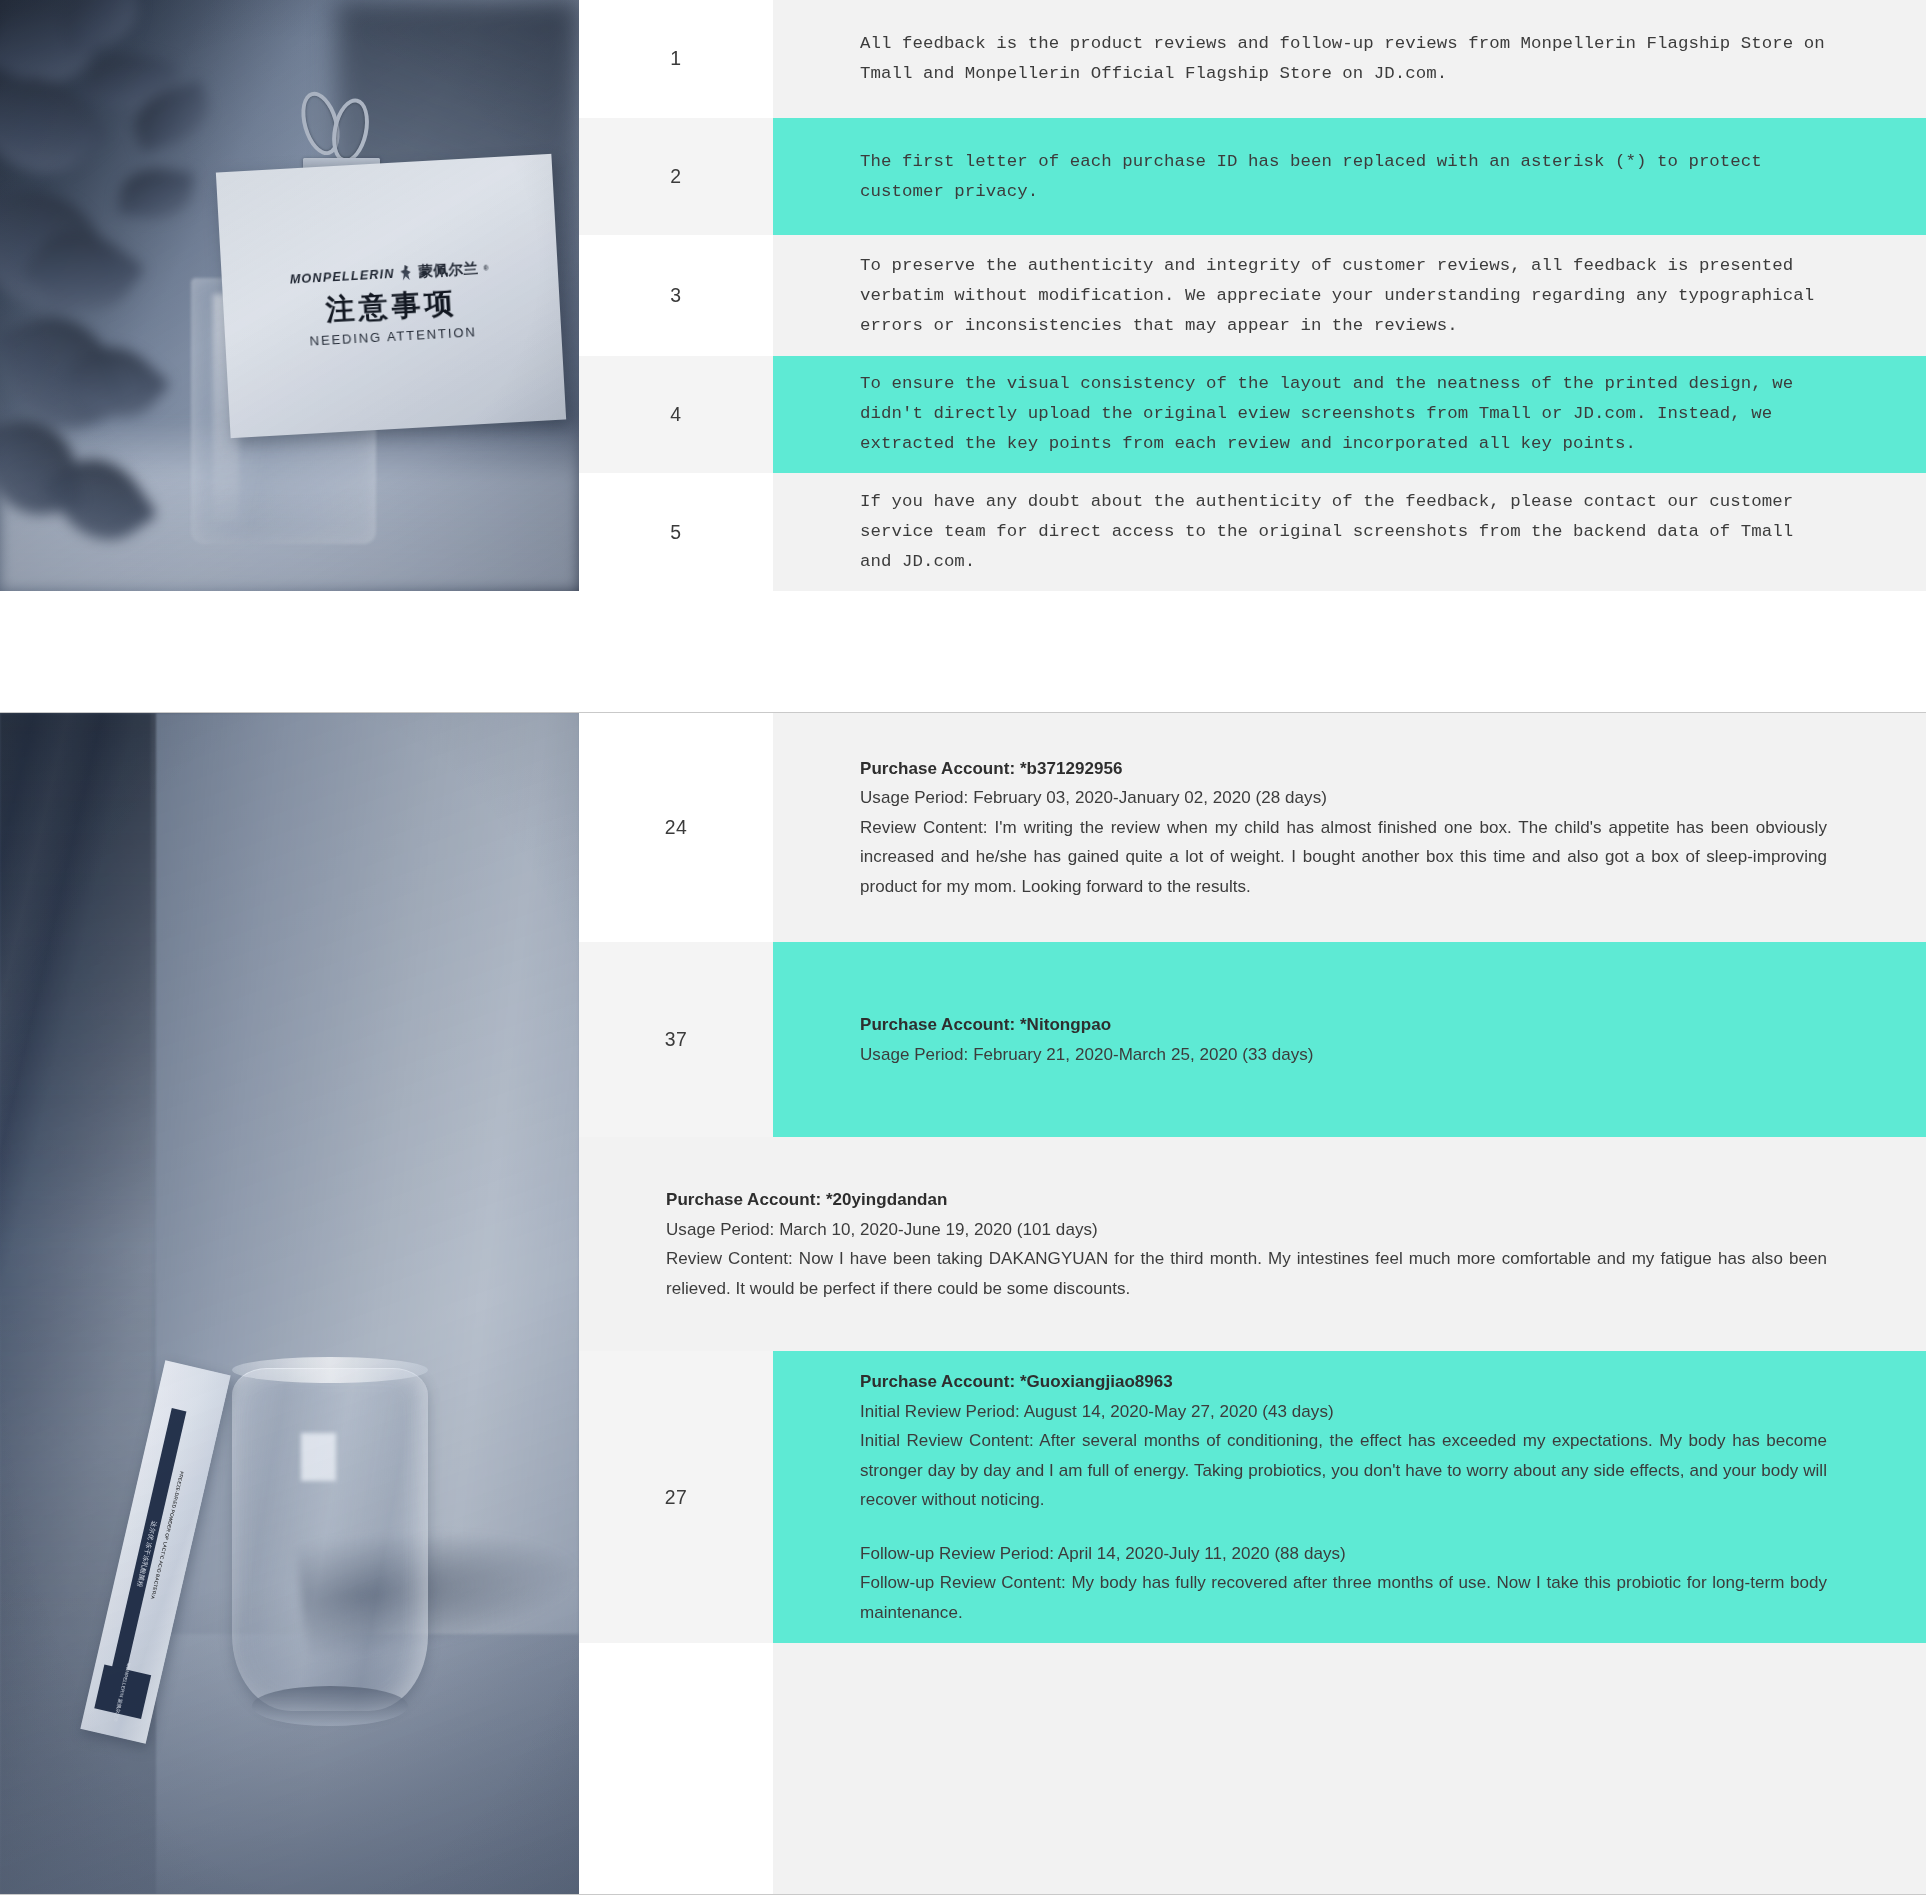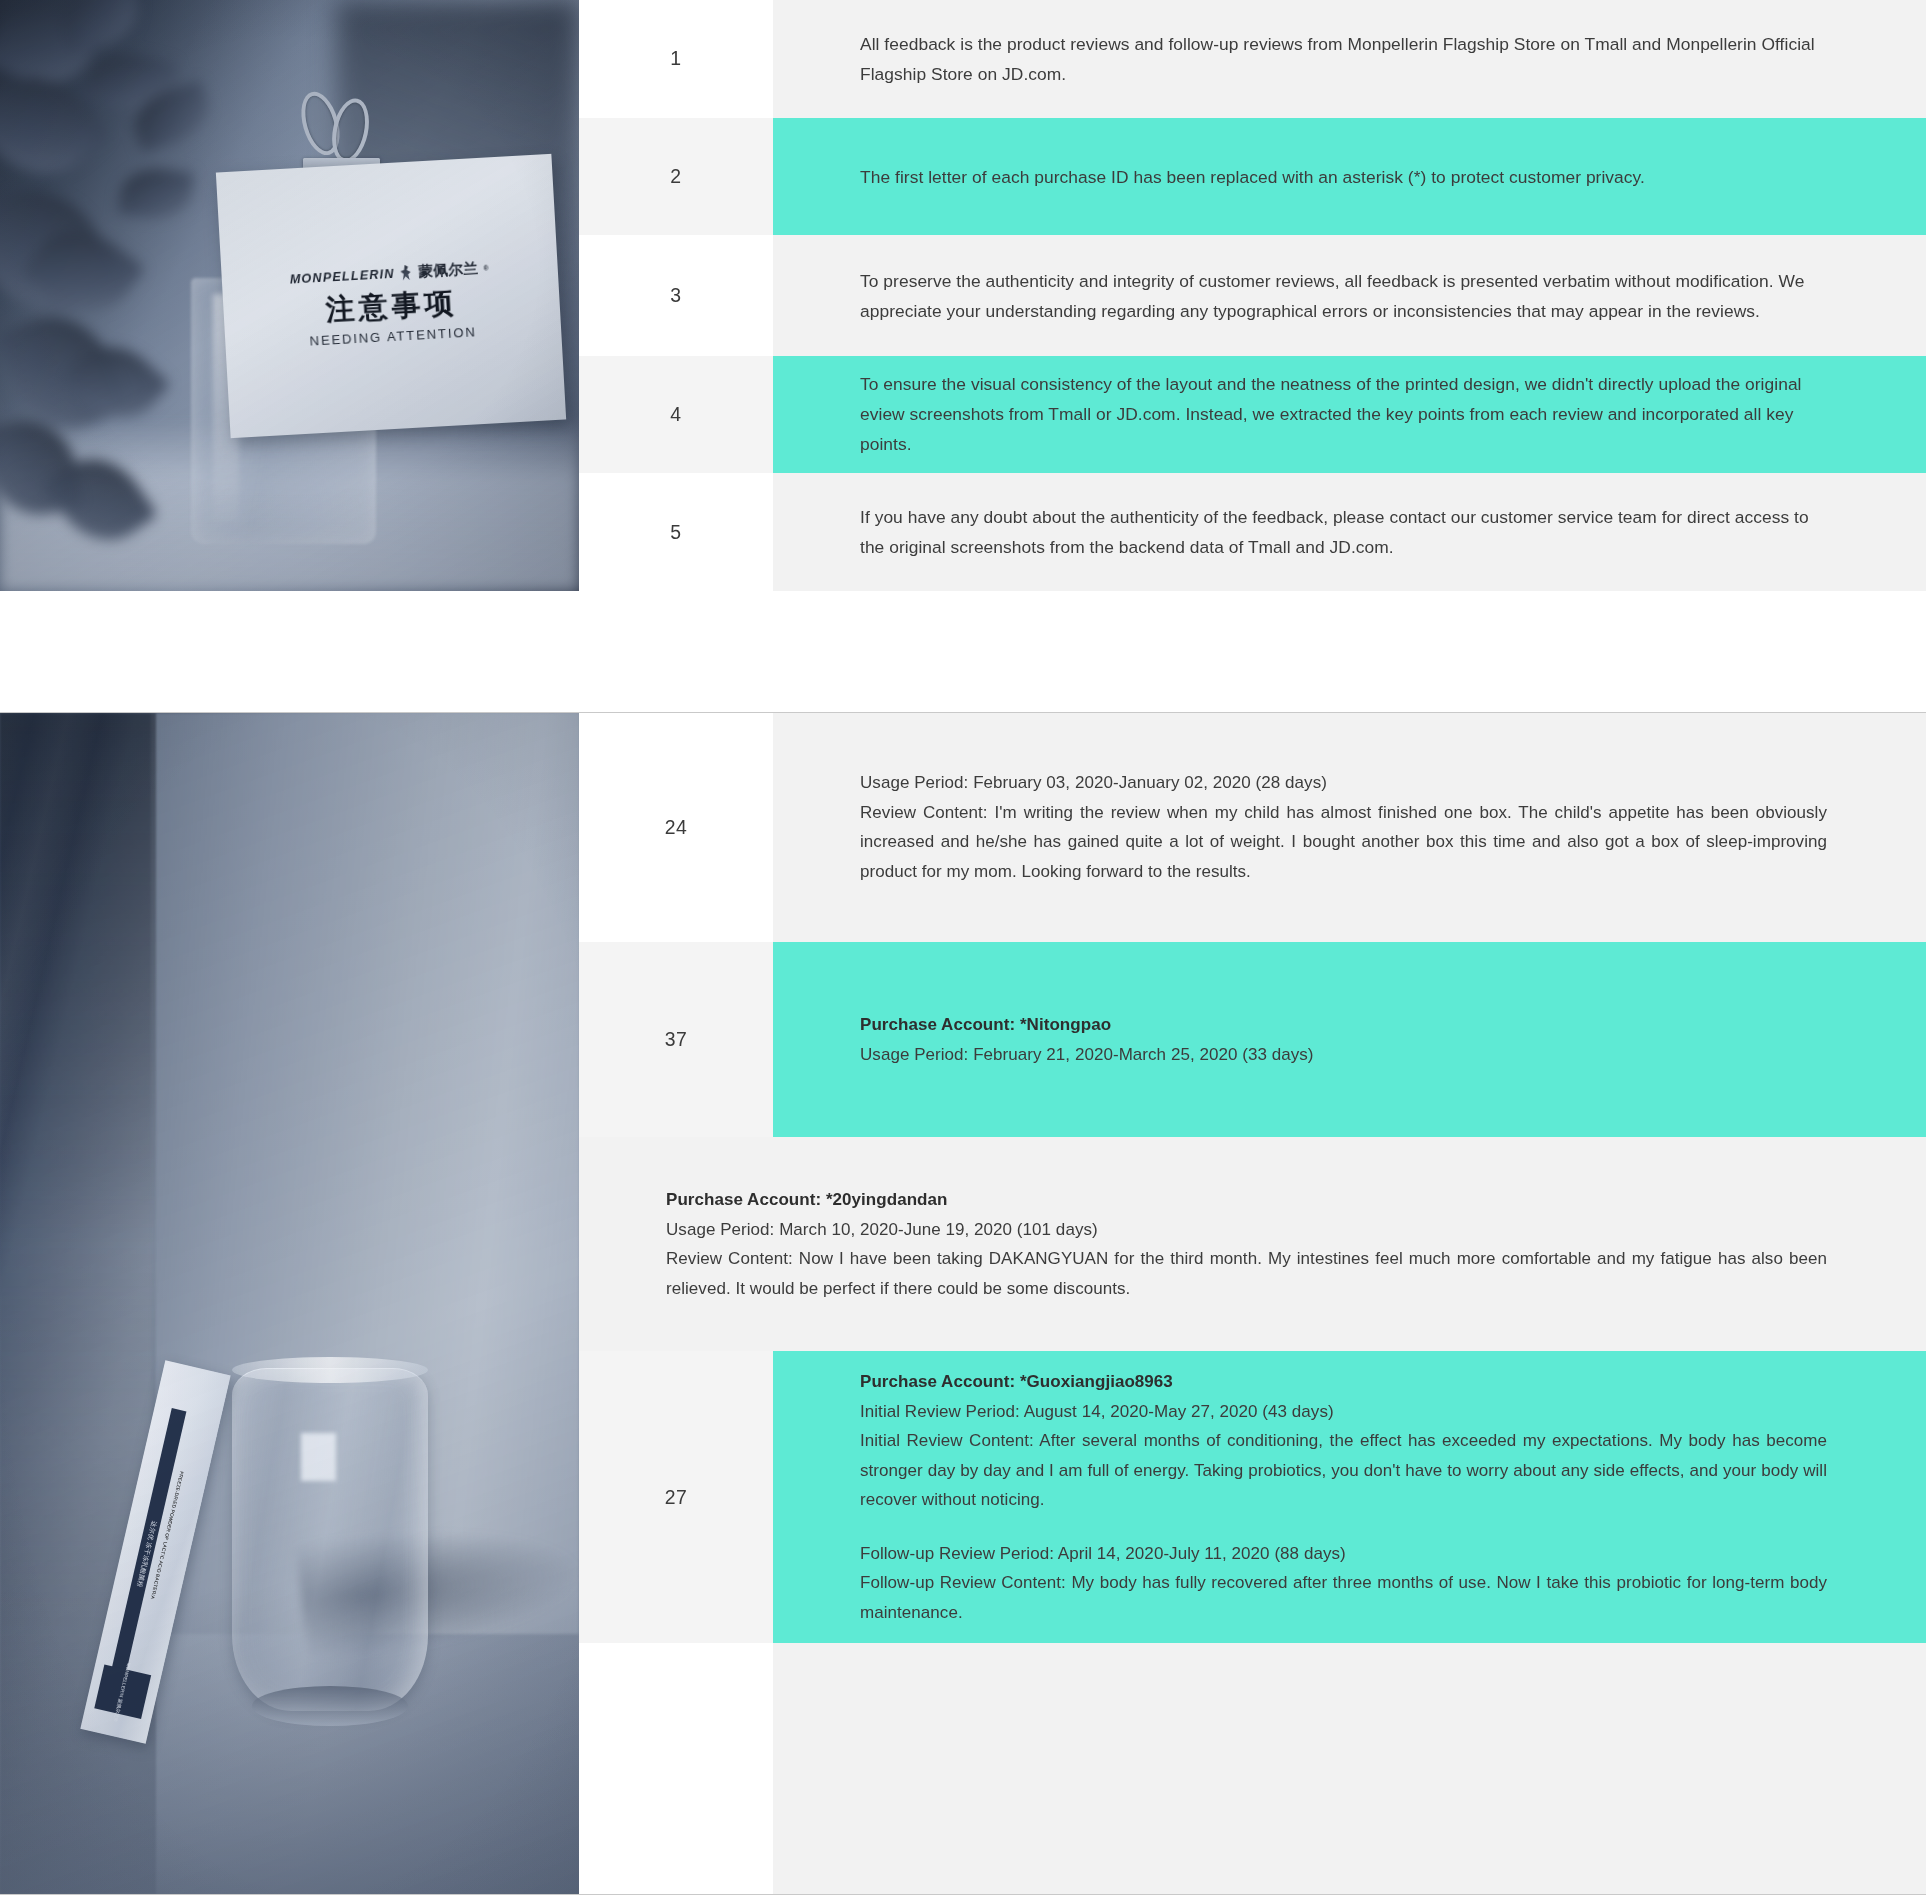--- a/index.html
+++ b/index.html
@@ -49,21 +49,21 @@
   .row.odd  .num-cell { background: #ffffff; }
   .row.odd  .txt-cell { background: #f2f2f2; }
   .row.even .num-cell { background: #f4f4f4; }
   .row.even .txt-cell { background: #5eead4; }
 
   
   .note-text {
     font-size: 17.4px;
     line-height: 30px;
     color: #3c3c3c;
-    font-family: Liberation Sans, sans-serif;
+    font-family: Liberation Mono, monospace;
     letter-spacing: 0.05px;
   }
 
   
   .rev-block { display: block; }
   .rev-line {
     font-size: 17px;
     line-height: 29.5px;
     color: #3c3c3c;
     letter-spacing: 0.05px;
@@ -416,20 +416,21 @@
       <div class="p2-tint"></div>
       <div class="p2-vignette"></div>
     </div>
   </div>
 
   <div class="table-col" id="reviews-table">
       <div class="row odd" style="flex: 474 0 0px;">
         <div class="num-cell">24</div>
         <div class="txt-cell">
           <div class="rev-block">
+            <div class="rev-line bold">Purchase Account: *b371292956</div>
             <div class="rev-line">Usage Period: February 03, 2020-January 02, 2020 (28 days)</div>
             <div class="rev-line justify">Review Content: I'm writing the review when my child has almost finished one box. The child's appetite has been obviously increased and he/she has gained quite a lot of weight. I bought another box this time and also got a box of sleep-improving product for my mom. Looking forward to the results.</div>
           </div>
         </div>
       </div>
       <div class="row even" style="flex: 404 0 0px;">
         <div class="num-cell">37</div>
         <div class="txt-cell">
           <div class="rev-block">
             <div class="rev-line bold">Purchase Account: *Nitongpao</div>

